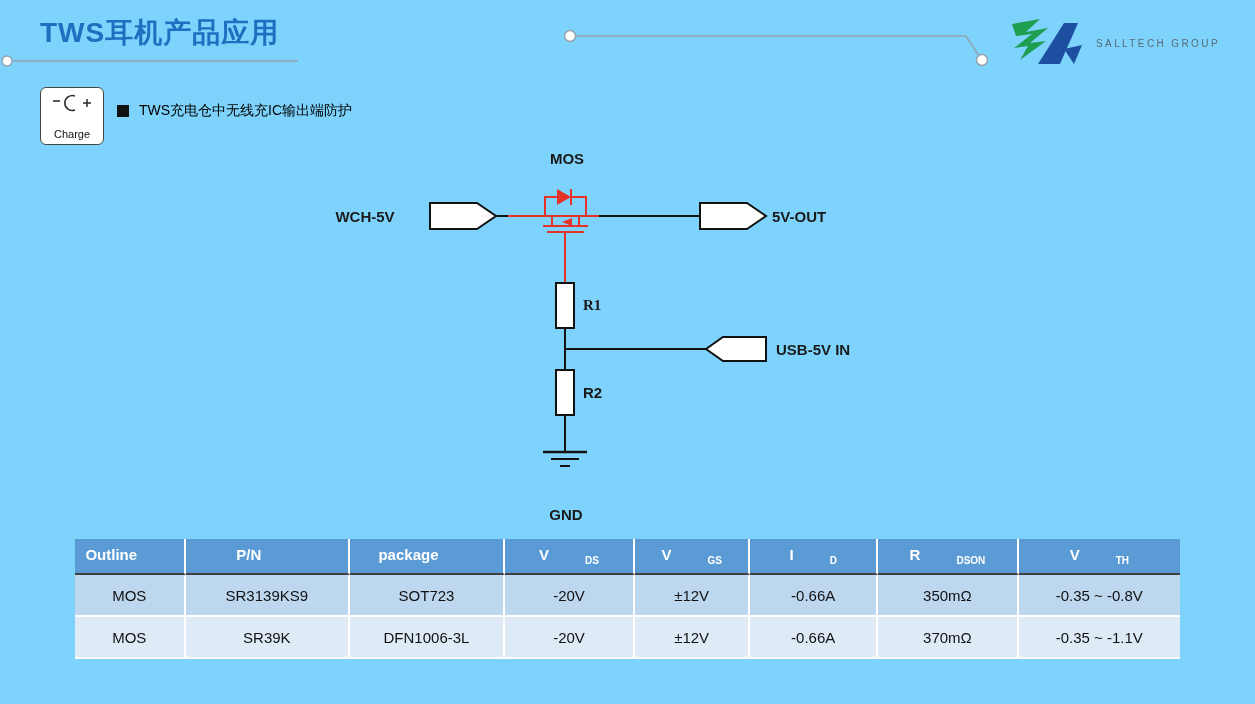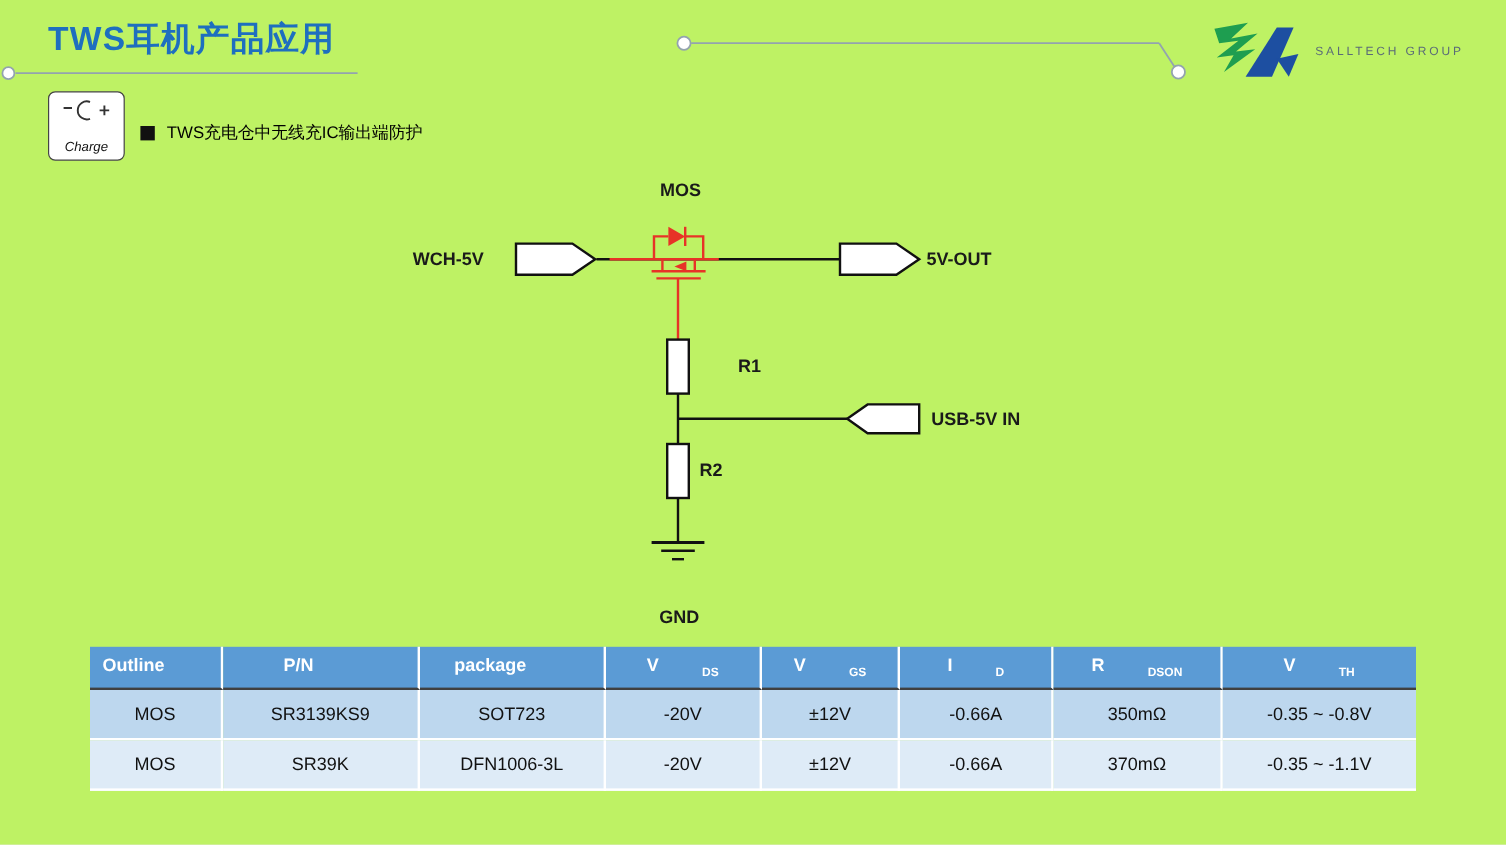--- a/index.html
+++ b/index.html
@@ -1,47 +1,47 @@
 <!DOCTYPE html>
 <html><head>
 <meta charset="utf-8">
 <style>
   html,body{margin:0;padding:0;background:#e9e9e9;}
   .slide{
-    position:relative;width:1255px;height:704px;background:#bef264;overflow:hidden;
+    position:relative;width:1255px;height:704px;background:#7dd3fc;overflow:hidden;
     font-family:"Liberation Sans",sans-serif;margin:0 auto;
   }
   
   .title{
     position:absolute;left:40px;top:14px;margin:0;
     font-size:28px;font-weight:700;color:#1E6FBF;letter-spacing:1px;
   }
   .decor{position:absolute;left:0;top:0;pointer-events:none;}
   .logo{position:absolute;left:1008px;top:16px;display:flex;align-items:center;gap:8px;}
   .logo-mark{display:block;}
   .logo-cn{font-size:27px;font-weight:700;color:#15151f;letter-spacing:3px;line-height:1.15;}
   .logo-en{font-size:10px;color:#5a6b78;letter-spacing:2.4px;margin-top:2px;}
   
   .charge-box{
-    position:absolute;left:40px;top:76px;width:62px;height:56px;
+    position:absolute;left:40px;top:87px;width:62px;height:56px;
     border:1.4px solid #444;border-radius:6px;background:#fff;
-    display:flex;flex-direction:column;align-items:center;justify-content:center;gap:15px;font-style:italic;
+    display:flex;flex-direction:column;align-items:center;justify-content:center;gap:15px;
   }
   .charge-label{font-size:11px;color:#111;}
   
   .bullet-line{position:absolute;left:117px;top:102px;display:flex;align-items:center;gap:10px;}
   .bullet-square{width:12px;height:12px;background:#111;display:inline-block;}
   .bullet-text{font-size:14px;font-weight:400;color:#000;}
   
   .circuit{position:absolute;left:0;top:0;pointer-events:none;}
   .clabel{position:absolute;font-size:15px;font-weight:700;color:#1a1a1a;white-space:nowrap;}
   .mos-label{left:537px;top:150px;width:60px;text-align:center;}
-  .wch-label{left:344px;top:208px;width:74px;text-align:left;}
+  .wch-label{left:328px;top:208px;width:74px;text-align:center;}
   .out-label{left:772px;top:208px;}
-  .r1-label{left:615px;top:297px;}
+  .r1-label{left:583px;top:297px;font-family:Liberation Serif, serif;}
   .usb-label{left:776px;top:341px;}
   .r2-label{left:583px;top:384px;}
   .gnd-label{left:537px;top:490px;width:58px;text-align:center;margin-top:16px;}
   
   .spec-table{
     position:absolute;left:75px;top:539px;width:1105px;
     border-collapse:separate;border-spacing:0;table-layout:fixed;
   }
   .spec-table th{
     background:#5B9BD5;color:#fff;font-weight:700;font-size:15px;height:34px;

